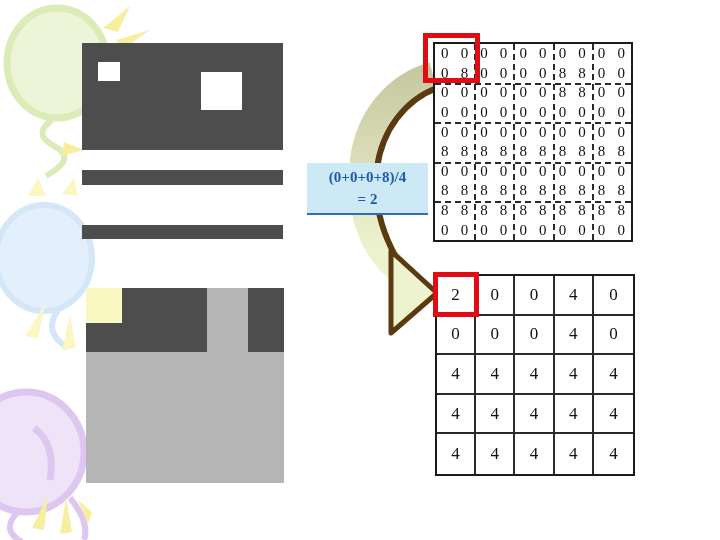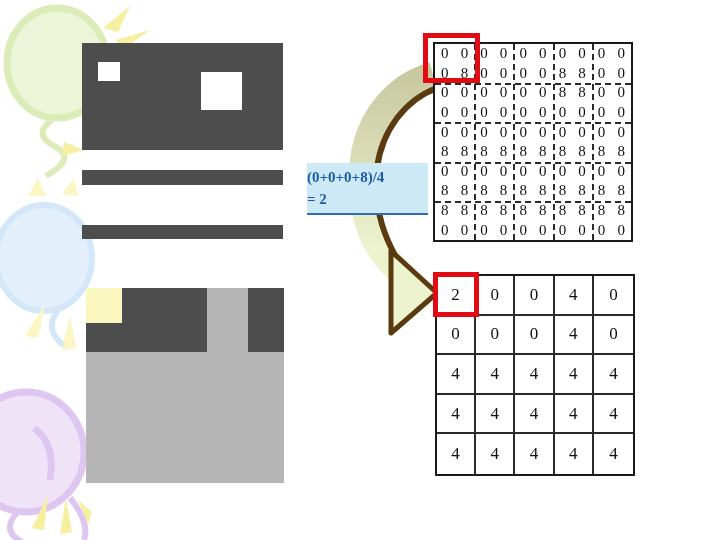--- a/index.html
+++ b/index.html
@@ -18,21 +18,21 @@
 
   #downsampled-image{left:86px;top:288px;width:198px;height:195px;background:#b5b5b5;z-index:1;}
   #ds-dark-left{left:0;top:0;width:121px;height:64px;background:#4d4d4d;}
   #ds-dark-right{left:162px;top:0;width:36px;height:64px;background:#4d4d4d;}
   #ds-yellow-block{left:0;top:0;width:36px;height:35px;background:#fbf7c0;}
 
   
   #formula-box{
     left:307px;top:163px;width:121px;height:47px;z-index:2;
     background:#cde9f6;border-bottom:2px solid #2e6eb5;
-    color:#1b5cad;font-weight:bold;font-size:15px;
+    text-align:center;color:#1b5cad;font-weight:bold;font-size:15px;
     line-height:22px;padding-top:3px;box-sizing:content-box;
   }
 
   
   #source-matrix{
     left:433px;top:42px;width:200px;height:200px;z-index:2;
     background:#ffffff;border:2px solid #1a1a1a;box-sizing:border-box;
   }
   .grid10{display:grid;grid-template-columns:repeat(10,1fr);grid-template-rows:repeat(10,1fr);width:100%;height:100%;}
   .grid10 .cell{display:flex;align-items:center;justify-content:center;font-size:15px;color:#111;}

